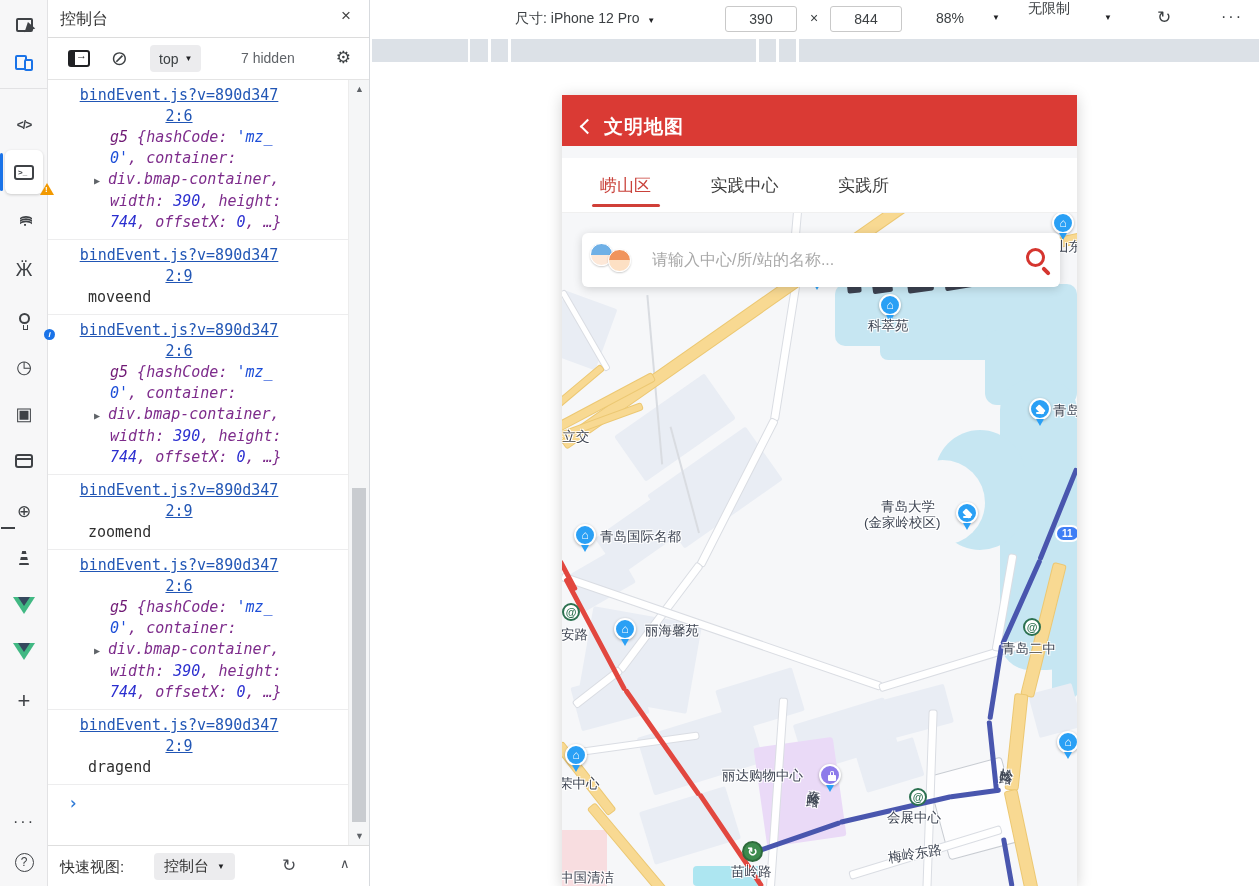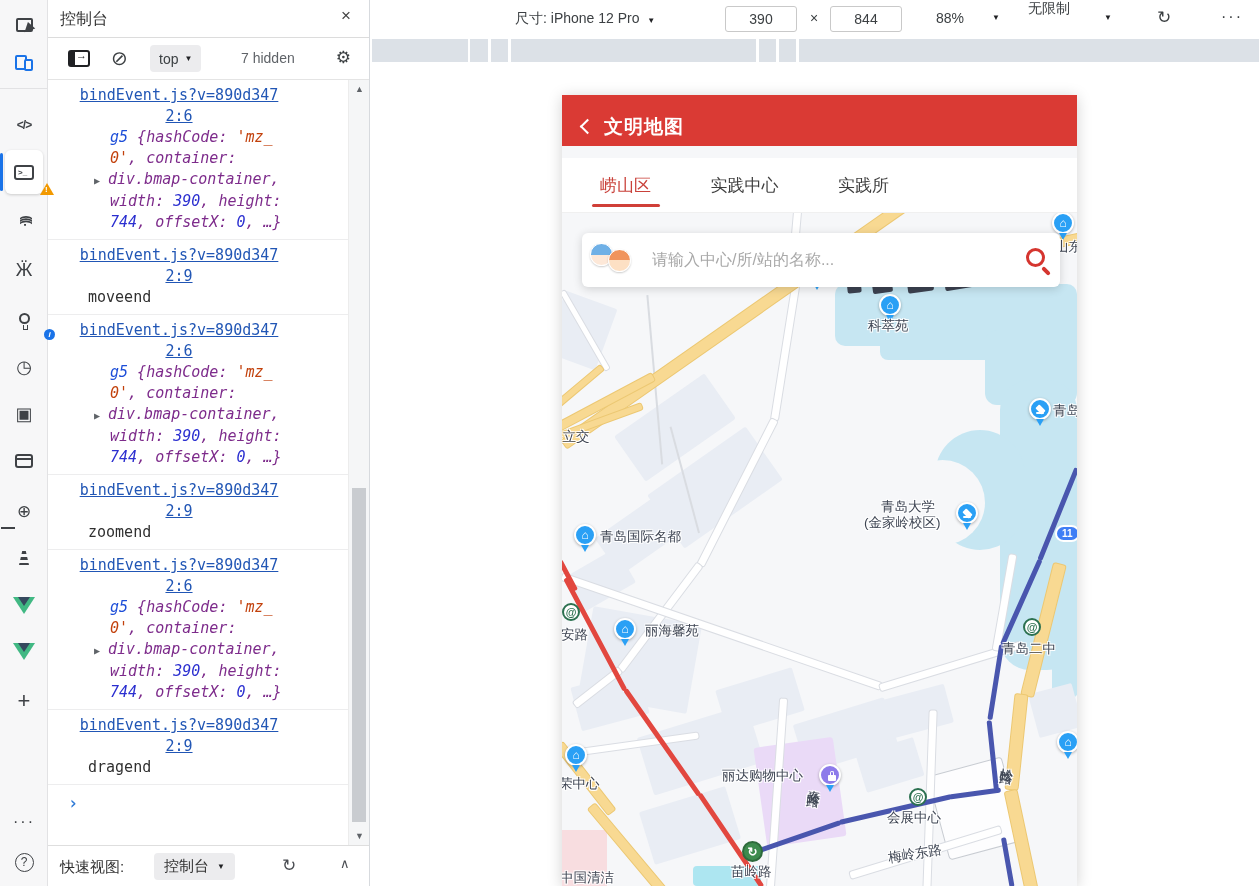--- a/index.html
+++ b/index.html
@@ -64,22 +64,22 @@
   .tb-hidden { position:absolute; left:193px; top:12px; font-size:14px; color:#5f6368; }
   .tb-gear { position:absolute; right:18px; top:9px; font-size:17px; color:#3c4043; }
 
   #log-area { position:absolute; left:0; top:80px; width:300px; height:765px; overflow:hidden;
     font-family:"DejaVu Sans Mono","Liberation Mono",monospace; font-size:15px; line-height:21px; }
   .log-row { border-bottom:1px solid #ededee; padding:5px 0 6px 0; }
   .log-link { text-align:center; padding-right:38px; }
   .log-link a { color:#2156b5; text-decoration:underline; display:block; cursor:pointer; }
   .log-text { margin-left:40px; color:#303030; }
   .log-preview { margin-left:62px; font-style:italic; }
-  .pv-cls { color:#1d4ed8; } .pv-key { color:#7d2b8b; } .pv-pun { color:#7d2b8b; }
-  .pv-str { color:#c2410c; } .pv-num { color:#2b2fd0; }
+  .pv-cls { color:#701a75; } .pv-key { color:#7d2b8b; } .pv-pun { color:#7d2b8b; }
+  .pv-str { color:#1d4ed8; } .pv-num { color:#2b2fd0; }
   .pv-exp { color:#5f6368; font-style:normal; font-size:10px; display:inline-block; width:14px; margin-left:-16px; }
   .pv-node { color:#7d2b8b; }
   #prompt-row { padding:8px 0 0 20px; color:#2f7ad6; font-weight:bold; font-size:17px;
     font-family:"DejaVu Sans Mono",monospace; }
 
   #cp-scrollbar { position:absolute; left:300px; top:80px; width:21px; height:765px;
     background:#f5f6f7; border-left:1px solid #ececec; }
   .sb-arrow { position:absolute; left:0; width:21px; text-align:center; font-size:9px; color:#5f6368; }
   #sb-thumb { position:absolute; left:3px; top:408px; width:14px; height:334px; background:#c9ccd0; }
 

